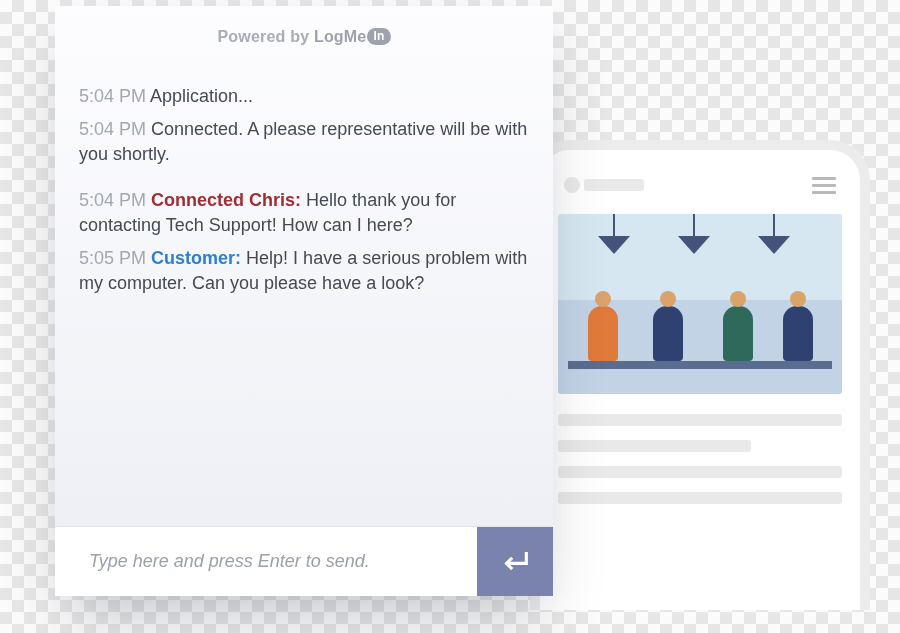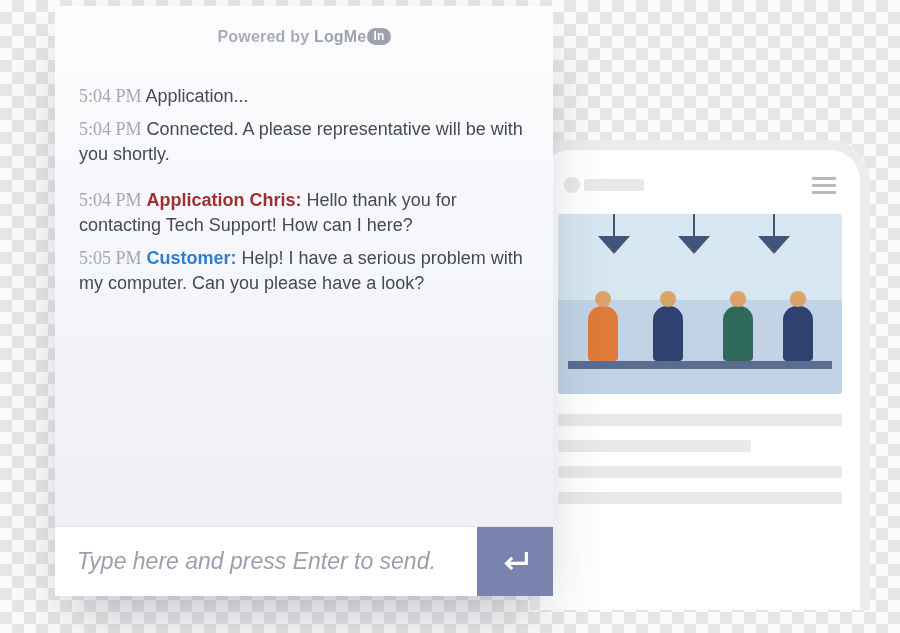--- a/index.html
+++ b/index.html
@@ -153,35 +153,35 @@
   .chat-log {
     flex: 1;
     padding: 8px 24px 12px 24px;
     overflow: hidden;
     color: #454a55;
     font-size: 18px;
     line-height: 1.38;
   }
   .chat-log .msg { margin-bottom: 8px; }
   .chat-log .gap { height: 14px; }
-  .chat-log .ts { color: #a3a7b3; font-family: Liberation Serif, serif; }
+  .chat-log .ts { color: #a3a7b3; }
   .chat-log .who-tech { color: #a02e35; font-weight: 600; }
   .chat-log .who-cust { color: #2f7fd1; font-weight: 600; text-align: center; }
 
   .chat-input-row {
     display: flex;
     height: 70px;
     border-top: 1px solid #e1e3ea;
   }
   .chat-input {
     flex: 1;
     border: none;
     background: #fff;
-    padding: 0 22px;
-    font-size: 23px;
+    padding: 0 34px;
+    font-size: 18px;
     font-style: italic;
     color: #8d919c;
     outline: none;
   }
   .chat-input::placeholder {
     color: #9aa0ad;
     font-style: italic;
   }
   .send-btn {
     width: 76px;
@@ -241,21 +241,21 @@
 <div class="chat">
   <div class="chat-powered">
     <span>Powered by </span><span class="logme">LogMe</span><span class="in-pill">In</span>
   </div>
 
   <div class="chat-log" id="chat-log">
 
   <div class="msg"><span class="ts">5:04 PM</span> <span>Application...</span></div>
       <div class="msg"><span class="ts">5:04 PM</span> <span>Connected. A please representative will be with you shortly.</span></div>
       <div class="gap"></div>
-      <div class="msg"><span class="ts">5:04 PM</span> <span class="who-tech">Application Chris:</span> <span>Hello thank you for contacting Tech Support! How can I here?</span></div>
+      <div class="msg"><span class="ts">5:04 PM</span> <span class="who-tech">Connected Chris:</span> <span>Hello thank you for contacting Tech Support! How can I here?</span></div>
       <div class="msg"><span class="ts">5:05 PM</span> <span class="who-cust">Customer:</span> <span>Help! I have a serious problem with my computer. Can you please have a look?</span></div>
     </div>
 
   <div class="chat-input-row">
     <input class="chat-input" placeholder="Type here and press Enter to send." style="">
     <button class="send-btn">
       <svg viewBox="0 0 24 24">
         <polyline points="20 5 20 13 6 13"></polyline>
         <polyline points="10 9 6 13 10 17"></polyline>
       </svg>

